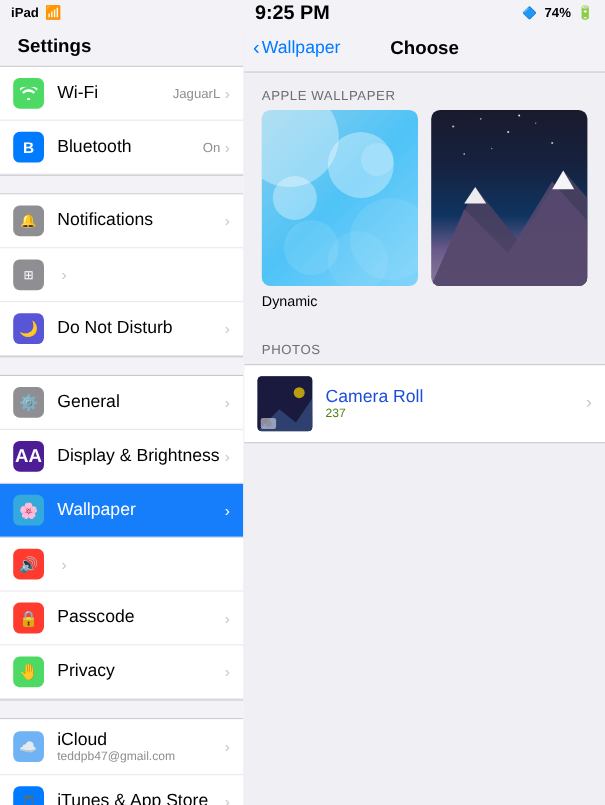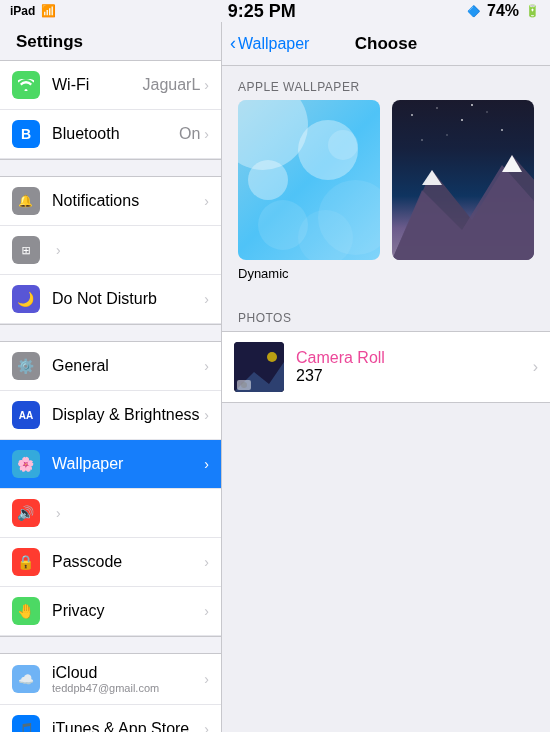--- a/index.html
+++ b/index.html
@@ -27,31 +27,31 @@
       border-bottom: 1px solid #e5e5ea; cursor: pointer; min-height: 44px;
     }
     .sidebar-item.active { background: #167efb; }
     .sidebar-item.active .item-label { color: #fff; }
 
     .item-icon {
       width: 28px; height: 28px; border-radius: 6px; display: flex; align-items: center;
       justify-content: center; margin-right: 12px; flex-shrink: 0; font-size: 16px;
     }
     .item-label { font-size: 16px; color: #000; flex: 1; }
-    .item-value { font-size: 16px; color: #8e8e93; }
+    .item-value { font-size: 12px; color: #8e8e93; }
     .item-chevron { color: #c7c7cc; font-size: 14px; margin-left: 4px; }
 
     
     .icon-wifi { background: #4cd964; color: #fff; }
     .icon-bluetooth { background: #007aff; color: #fff; }
     .icon-notifications { background: #8e8e93; color: #fff; }
     .icon-control { background: #8e8e93; color: #fff; }
     .icon-donotdisturb { background: #5856d6; color: #fff; }
     .icon-general { background: #8e8e93; color: #fff; }
-    .icon-display { background: #1d4ed8; color: #fff; font-size: 10px; font-weight: 700; }
+    .icon-display { background: #4c1d95; color: #fff; font-size: 17px; font-weight: 700; }
     .icon-wallpaper { background: #34aadc; color: #fff; }
     .icon-sounds { background: #ff3b30; color: #fff; }
     .icon-passcode { background: #ff3b30; color: #fff; }
     .icon-privacy { background: #4cd964; color: #fff; }
     .icon-icloud { background: #6fb3f5; color: #fff; }
     .icon-itunes { background: #007aff; color: #fff; }
 
     .icloud-sub { font-size: 11px; color: #8e8e93; }
 
     
@@ -98,36 +98,36 @@
     .camera-roll-row {
       background: #fff; display: flex; align-items: center; padding: 10px 12px;
       border-top: 1px solid #c7c7cc; border-bottom: 1px solid #c7c7cc; cursor: pointer;
     }
     .camera-thumb {
       width: 50px; height: 50px; border-radius: 4px; margin-right: 12px; flex-shrink: 0;
       background: linear-gradient(180deg, #1a1a3e 0%, #2d4070 40%, #0a0a1a 100%);
       position: relative; overflow: hidden;
     }
     .camera-info { flex: 1; }
-    .camera-title { font-size: 16px; color: #ec4899; }
-    .camera-count { font-size: 16px; color: #000000; }
+    .camera-title { font-size: 16px; color: #1d4ed8; }
+    .camera-count { font-size: 11px; color: #4d7c0f; }
     .row-chevron { color: #c7c7cc; font-size: 16px; }
   </style>
 </head>
 <body>
 
 <div class="status-bar">
   <div class="status-left">
     <span>iPad</span>
     <span>📶</span>
   </div>
   <div style="font-size:18px;font-weight:600;">9:25 PM</div>
   <div class="status-right">
     <span style="font-size:11px;">🔷</span>
-    <span style="font-size:16px;">74%</span>
+    <span style="font-size:12px;">74%</span>
     <span style="font-size:12px;">🔋</span>
   </div>
 </div>
 
 <div class="main">
 
   <div class="sidebar">
     <div class="sidebar-header">
       <div class="sidebar-title">Settings</div>
     </div>

